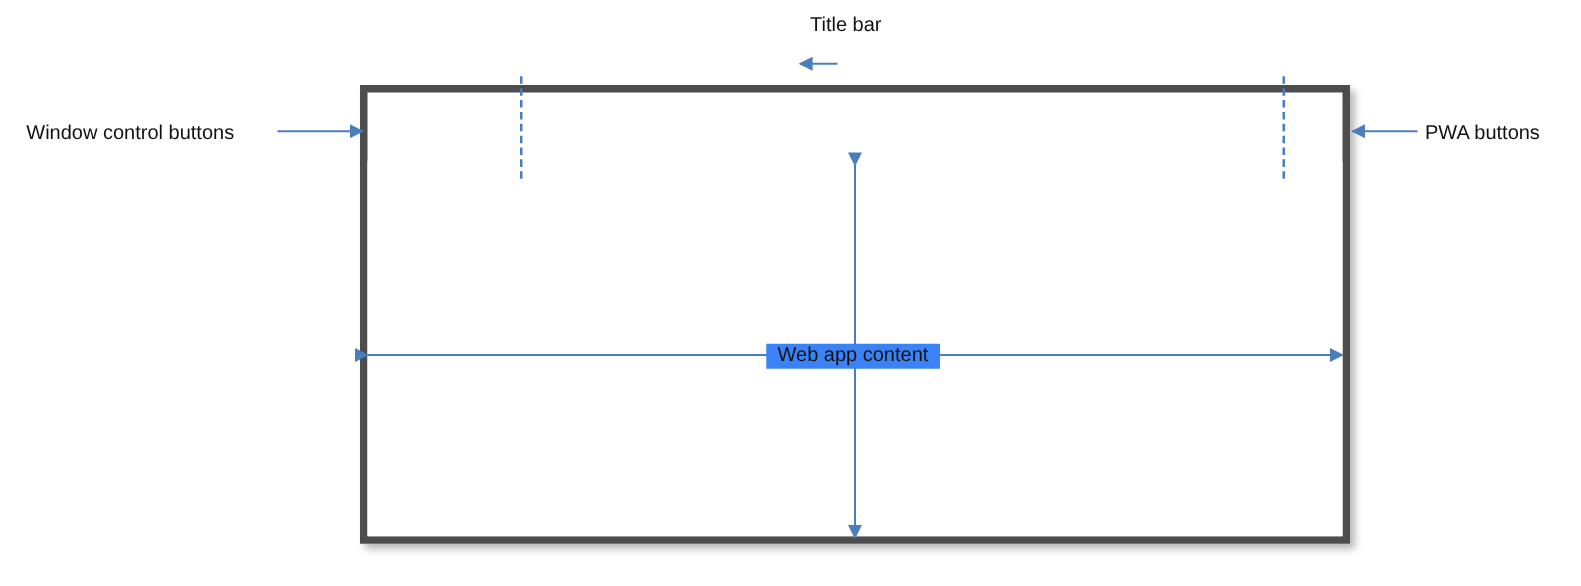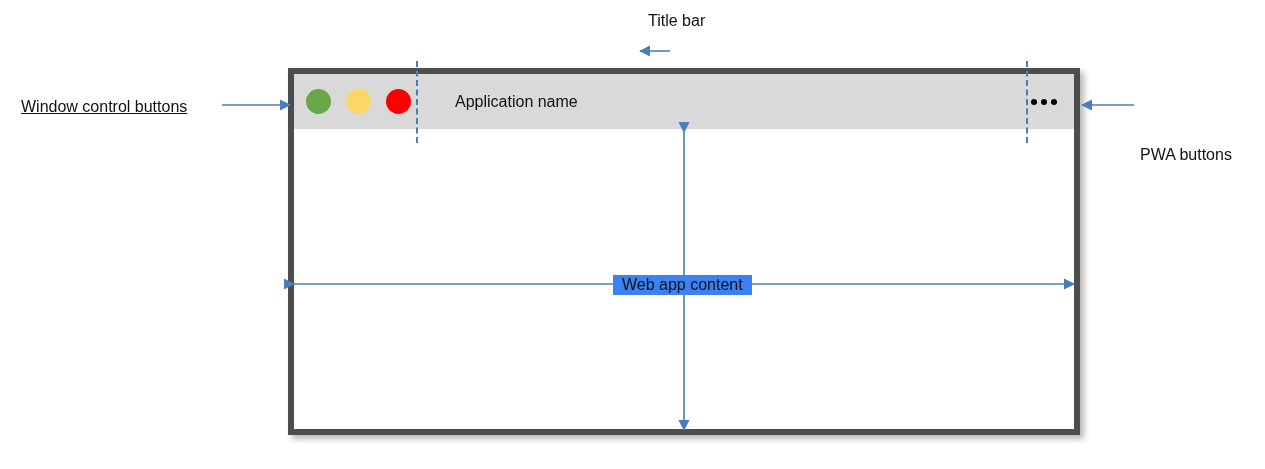--- a/index.html
+++ b/index.html
@@ -18,22 +18,22 @@
 
   
   .anno-label {
     position: absolute;
     font-size: 16px;
     line-height: 20px;
     color: #111111;
     white-space: nowrap;
   }
   #label-title-bar   { left: 648px; top: 11px; }
-  #label-window-ctl  { left: 21px;  top: 97px; text-decoration: underline; }
-  #label-pwa         { left: 1140px; top: 97px; margin-top: 48px; }
+  #label-window-ctl  { left: 21px;  top: 97px; }
+  #label-pwa         { left: 1140px; top: 97px; }
   #label-web-content { left: 613px; top: 275px; background: #3b82f6; padding: 0 9px; z-index: 6; }
 
   
   #app-window {
     position: absolute;
     left: 288px;
     top: 68px;
     width: 792px;
     height: 367px;
     background: #ffffff;
@@ -124,37 +124,20 @@
 <div class="anno-label" id="label-title-bar">Title bar</div>
 
 <div class="anno-label" id="label-window-ctl">Window control buttons</div>
 
 <div class="anno-label" id="label-pwa">PWA buttons</div>
 
 <div class="anno-label" id="label-web-content">Web app content</div>
 
 <div id="app-window">
 
-  <div id="title-bar">
-
-    <div id="window-controls">
-      <span class="wc-dot wc-green"></span>
-      <span class="wc-dot wc-yellow"></span>
-      <span class="wc-dot wc-red"></span>
-    </div>
-
-    <div id="app-name">Application name</div>
-
-    <div id="pwa-buttons">
-      <span class="pwa-dot"></span>
-      <span class="pwa-dot"></span>
-      <span class="pwa-dot"></span>
-    </div>
-
-  </div>
 
   <div id="web-content-area"></div>
 </div>
 
 <div class="dashed-guide" id="guide-left"></div>
 <div class="dashed-guide" id="guide-right"></div>
 
 <svg id="arrow-layer" viewBox="0 0 1265 469" xmlns="http://www.w3.org/2000/svg">
   <defs>
     <marker id="ah-down" viewBox="0 0 10 10" refX="5" refY="9" markerWidth="7" markerHeight="7" orient="auto-start-reverse">

